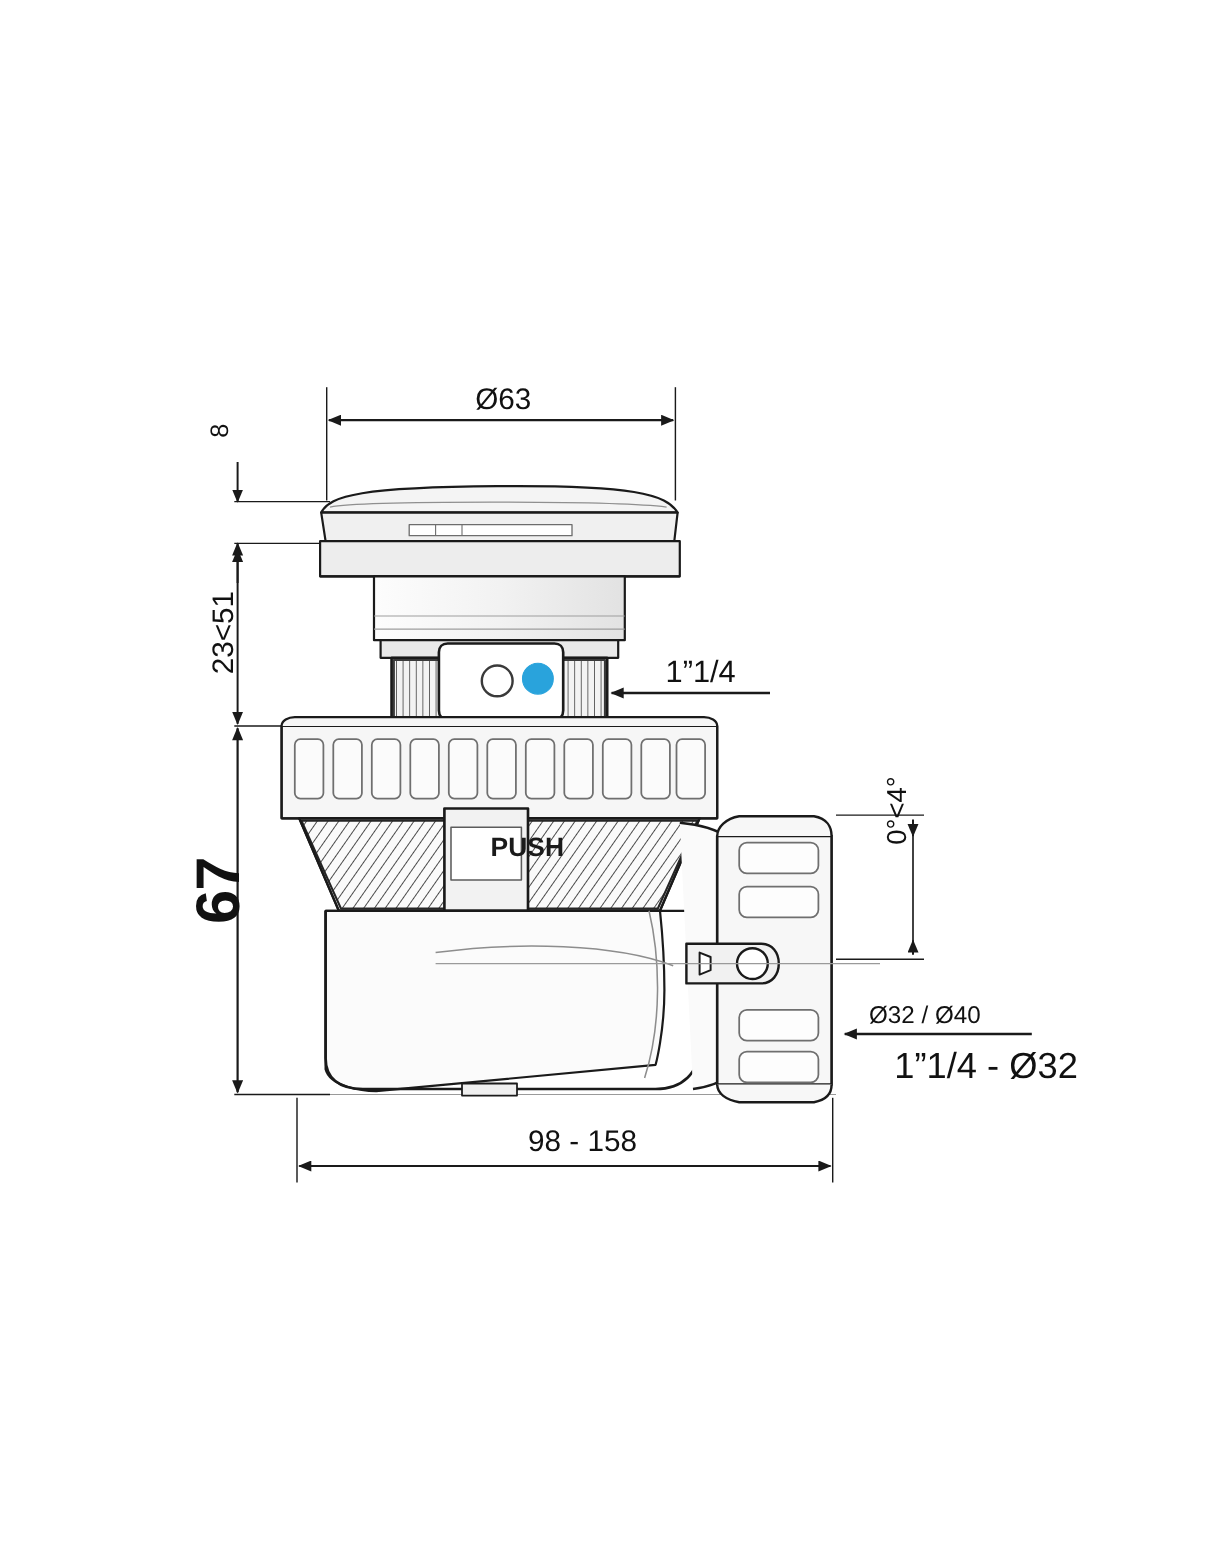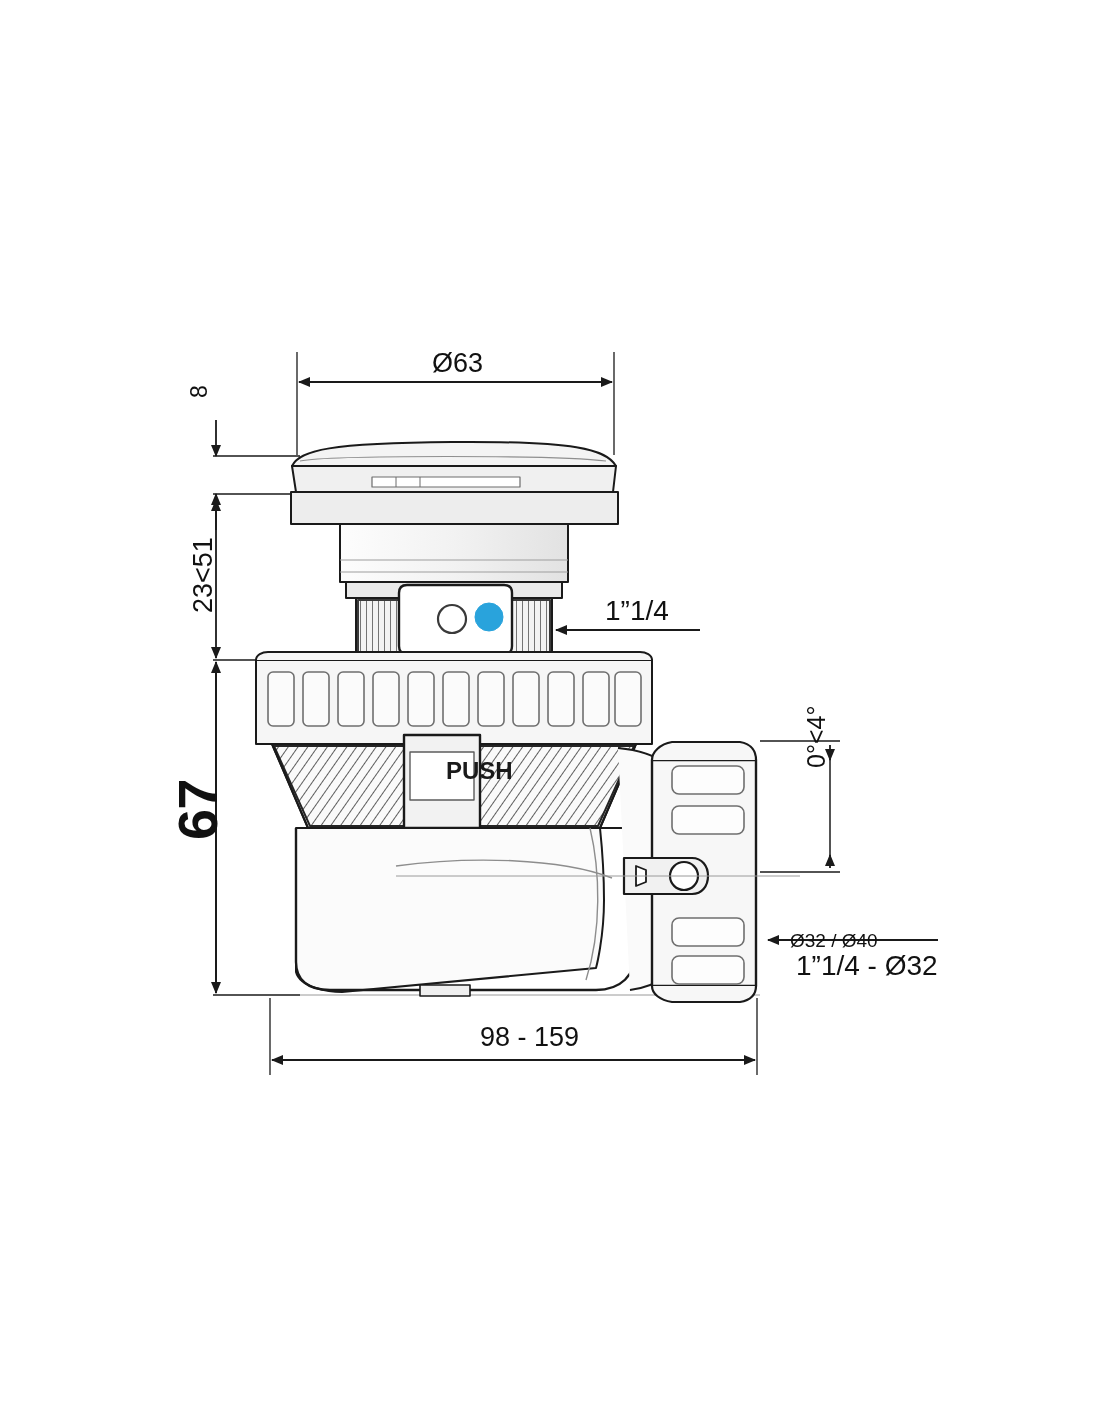--- a/index.html
+++ b/index.html
@@ -65,27 +65,26 @@
   .lbl-angle {
     left: 802px;
     top: 768px;
     font-size: 25px;
     transform: rotate(-90deg);
     transform-origin: left top;
   }
   .lbl-d32d40 {
     left: 790px;
     top: 910px;
-    font-size: 19px;
-    margin-top: 20px;
+    font-size: 22px;
   }
   .lbl-114d32 {
-    left: 796px;
+    left: 813px;
     top: 950px;
-    font-size: 28px;
+    font-size: 33px;
   }
   .lbl-98111 {
     left: 480px;
     top: 1022px;
     font-size: 27px;
   }
   .lbl-push {
     position: absolute;
     left: 411px;
     top: 757px;
@@ -248,16 +247,16 @@
   <div class="dim-label lbl-67">67</div>
 
   <div class="dim-label lbl-114">1”1/4</div>
 
   <div class="dim-label lbl-angle">0°&lt;4°</div>
 
   <div class="dim-label lbl-d32d40">Ø32 / Ø40</div>
 
   <div class="dim-label lbl-114d32">1”1/4 - Ø32</div>
 
-  <div class="dim-label lbl-98111">98 - 159</div>
+  <div class="dim-label lbl-98111">98 - 158</div>
 
   <div class="lbl-push">PUSH</div>
 </div>
 
 </body></html>

